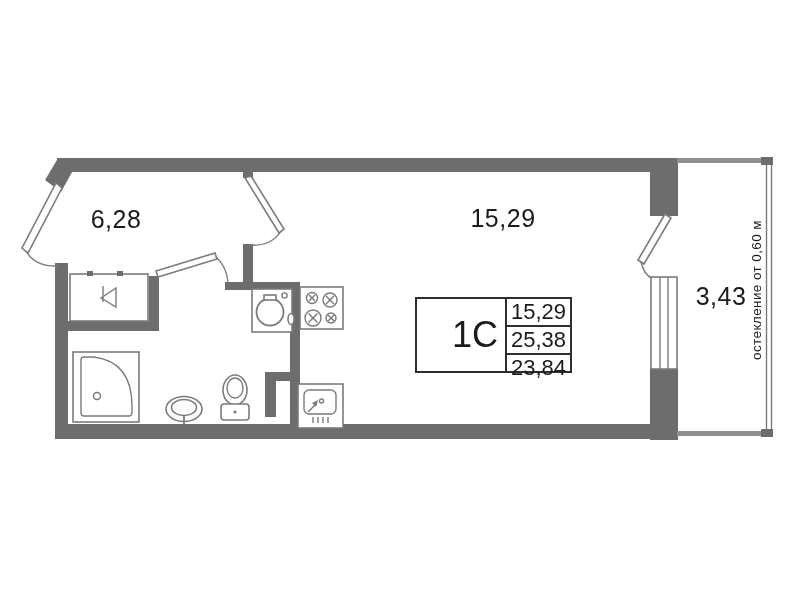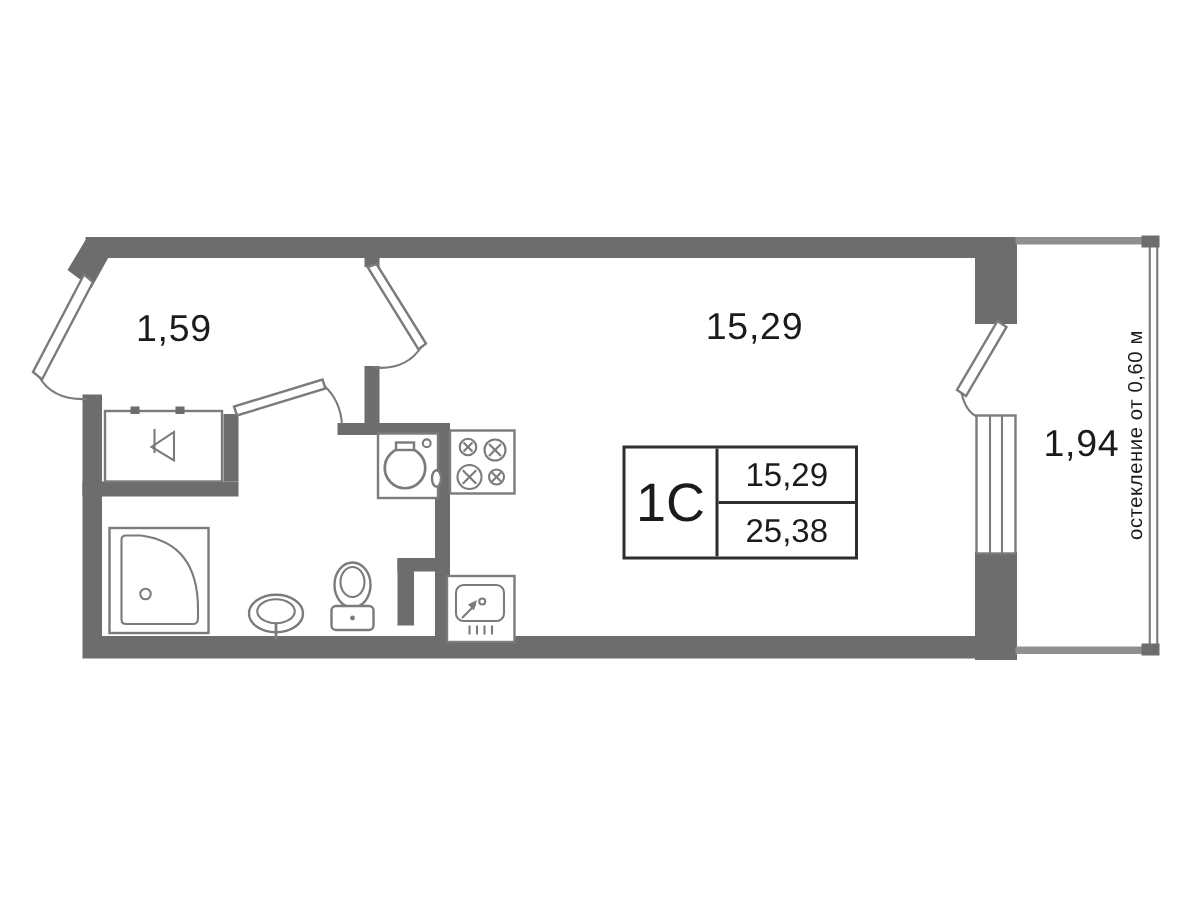--- a/index.html
+++ b/index.html
@@ -13,21 +13,21 @@
               transform:rotate(-90deg); transform-origin:center center; white-space:nowrap; }
   svg.overlay { position:absolute; left:0; top:0; }
   .f15{ fill:#fff; stroke:var(--fixture); stroke-width:1.6; }
   .fn { fill:none; stroke:var(--fixture); stroke-width:1.8; }
   .fn14{ fill:none; stroke:var(--fixture); stroke-width:1.4; }
   .fw { fill:var(--wall); stroke:none; }
   
   .info-table { position:absolute; left:415px; top:297px; width:157px; height:76px;
                 border:2px solid var(--table_border); background:#fff; display:flex; box-sizing:border-box; }
   .info-type { width:60px; border-right:2px solid var(--table_border); display:flex; align-items:center;
-               justify-content:center; font-size:36px; color:var(--text); }
+               justify-content:center; font-size:36px; color:var(--text);padding-left:28px; }
   .info-rows { flex:1; display:flex; flex-direction:column; }
   .info-row { flex:1; display:flex; align-items:center; justify-content:center; font-size:22px; color:var(--text); }
   .info-row + .info-row { border-top:2px solid var(--table_border); }
 </style>
 </head>
 <body>
 
 <div class="canvas">
 
   <div class="wall" style="left:57px;  top:158px; width:620px; height:14px;"></div>
@@ -147,26 +147,27 @@
       <line class="fn14" x1="308" y1="412" x2="317" y2="403"></line>
       <polygon points="318,400 312,403 316,407" fill="#7b7b7b"></polygon>
       <circle class="fn14" cx="321.5" cy="401" r="2"></circle>
       <line class="fn14" x1="313" y1="417" x2="313" y2="423"></line>
       <line class="fn14" x1="318" y1="417" x2="318" y2="423"></line>
       <line class="fn14" x1="323" y1="417" x2="323" y2="423"></line>
       <line class="fn14" x1="328" y1="417" x2="328" y2="423"></line>
     </g>
   </svg>
 
-  <div class="lbl" style="left:79px;  top:205px; width:74px;">1,59</div>
+  <div class="lbl" style="left:79px;  top:205px; width:74px;">6,28</div>
   <div class="lbl" style="left:458px; top:204px; width:90px;">15,29</div>
-  <div class="lbl" style="left:684px; top:282px; width:74px;">1,94</div>
+  <div class="lbl" style="left:684px; top:282px; width:74px;">3,43</div>
   <div class="lbl-vert" style="left:647px; top:282px; width:220px; height:16px;">остекление от 0,60 м</div>
 
   <div class="info-table">
     <div class="info-type">1С</div>
     <div class="info-rows">
       <div class="info-row">15,29</div>
       <div class="info-row">25,38</div>
+      <div class="info-row">23,84</div>
     </div>
   </div>
 
 </div>
 
 </body></html>

